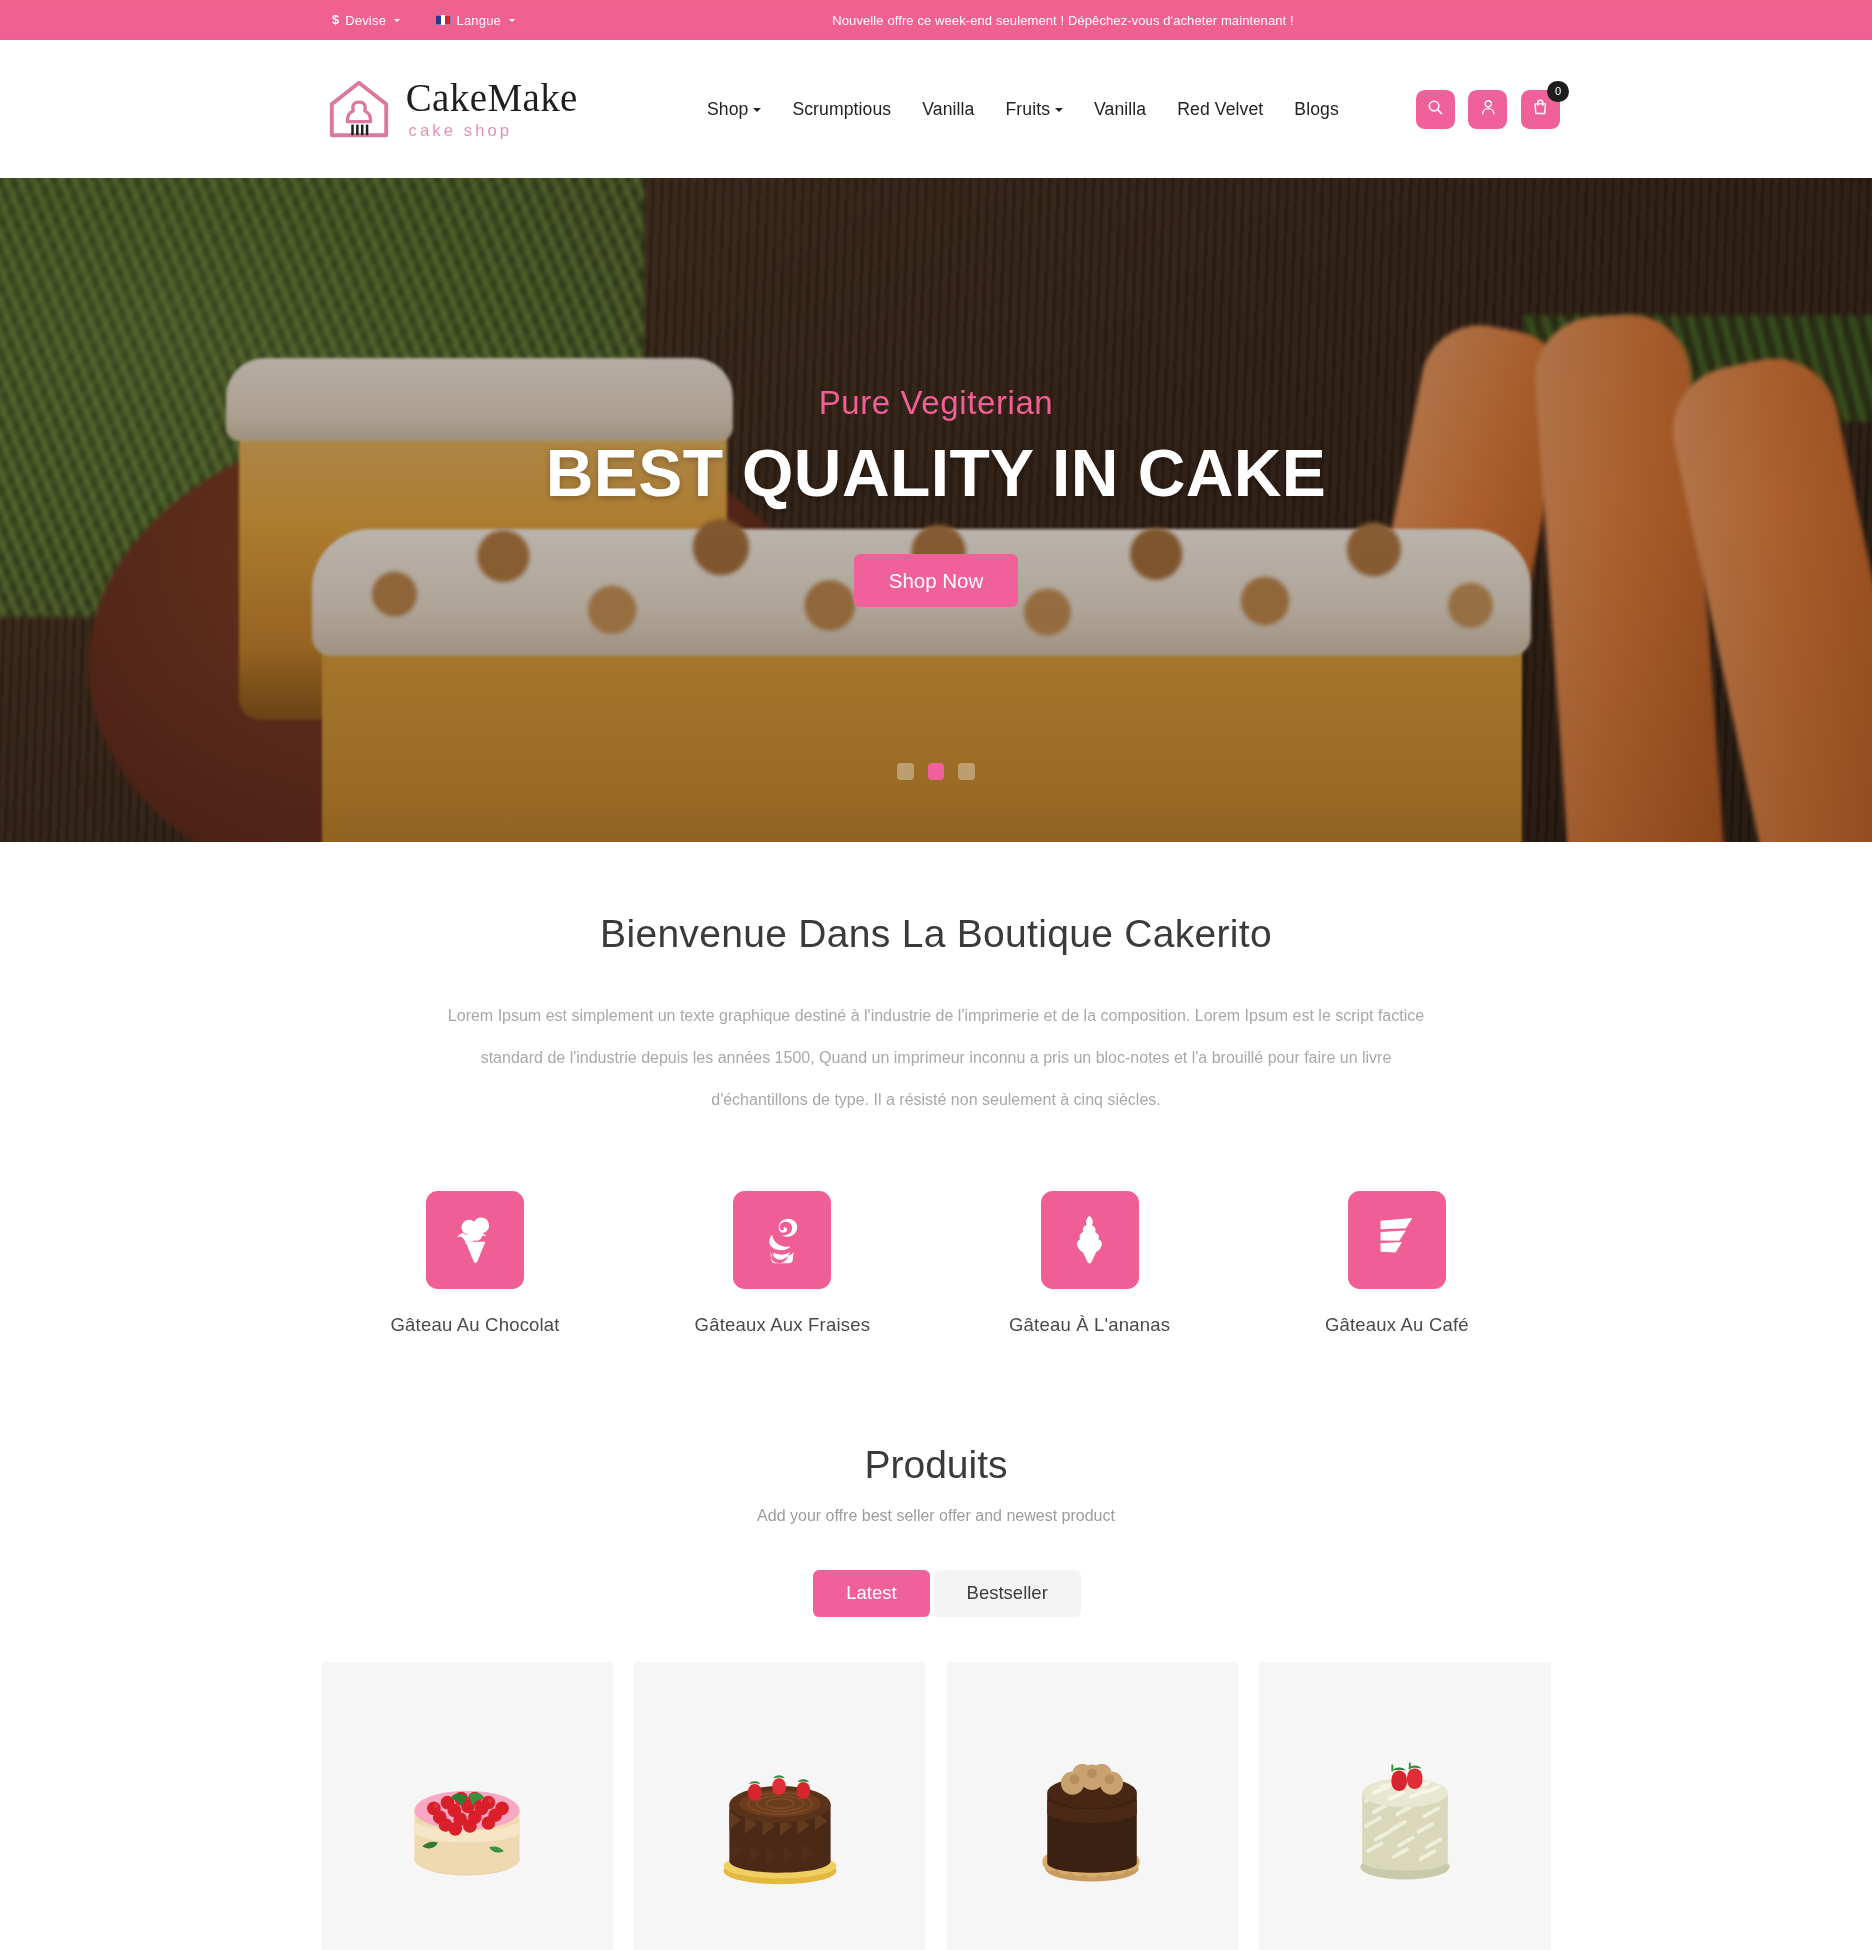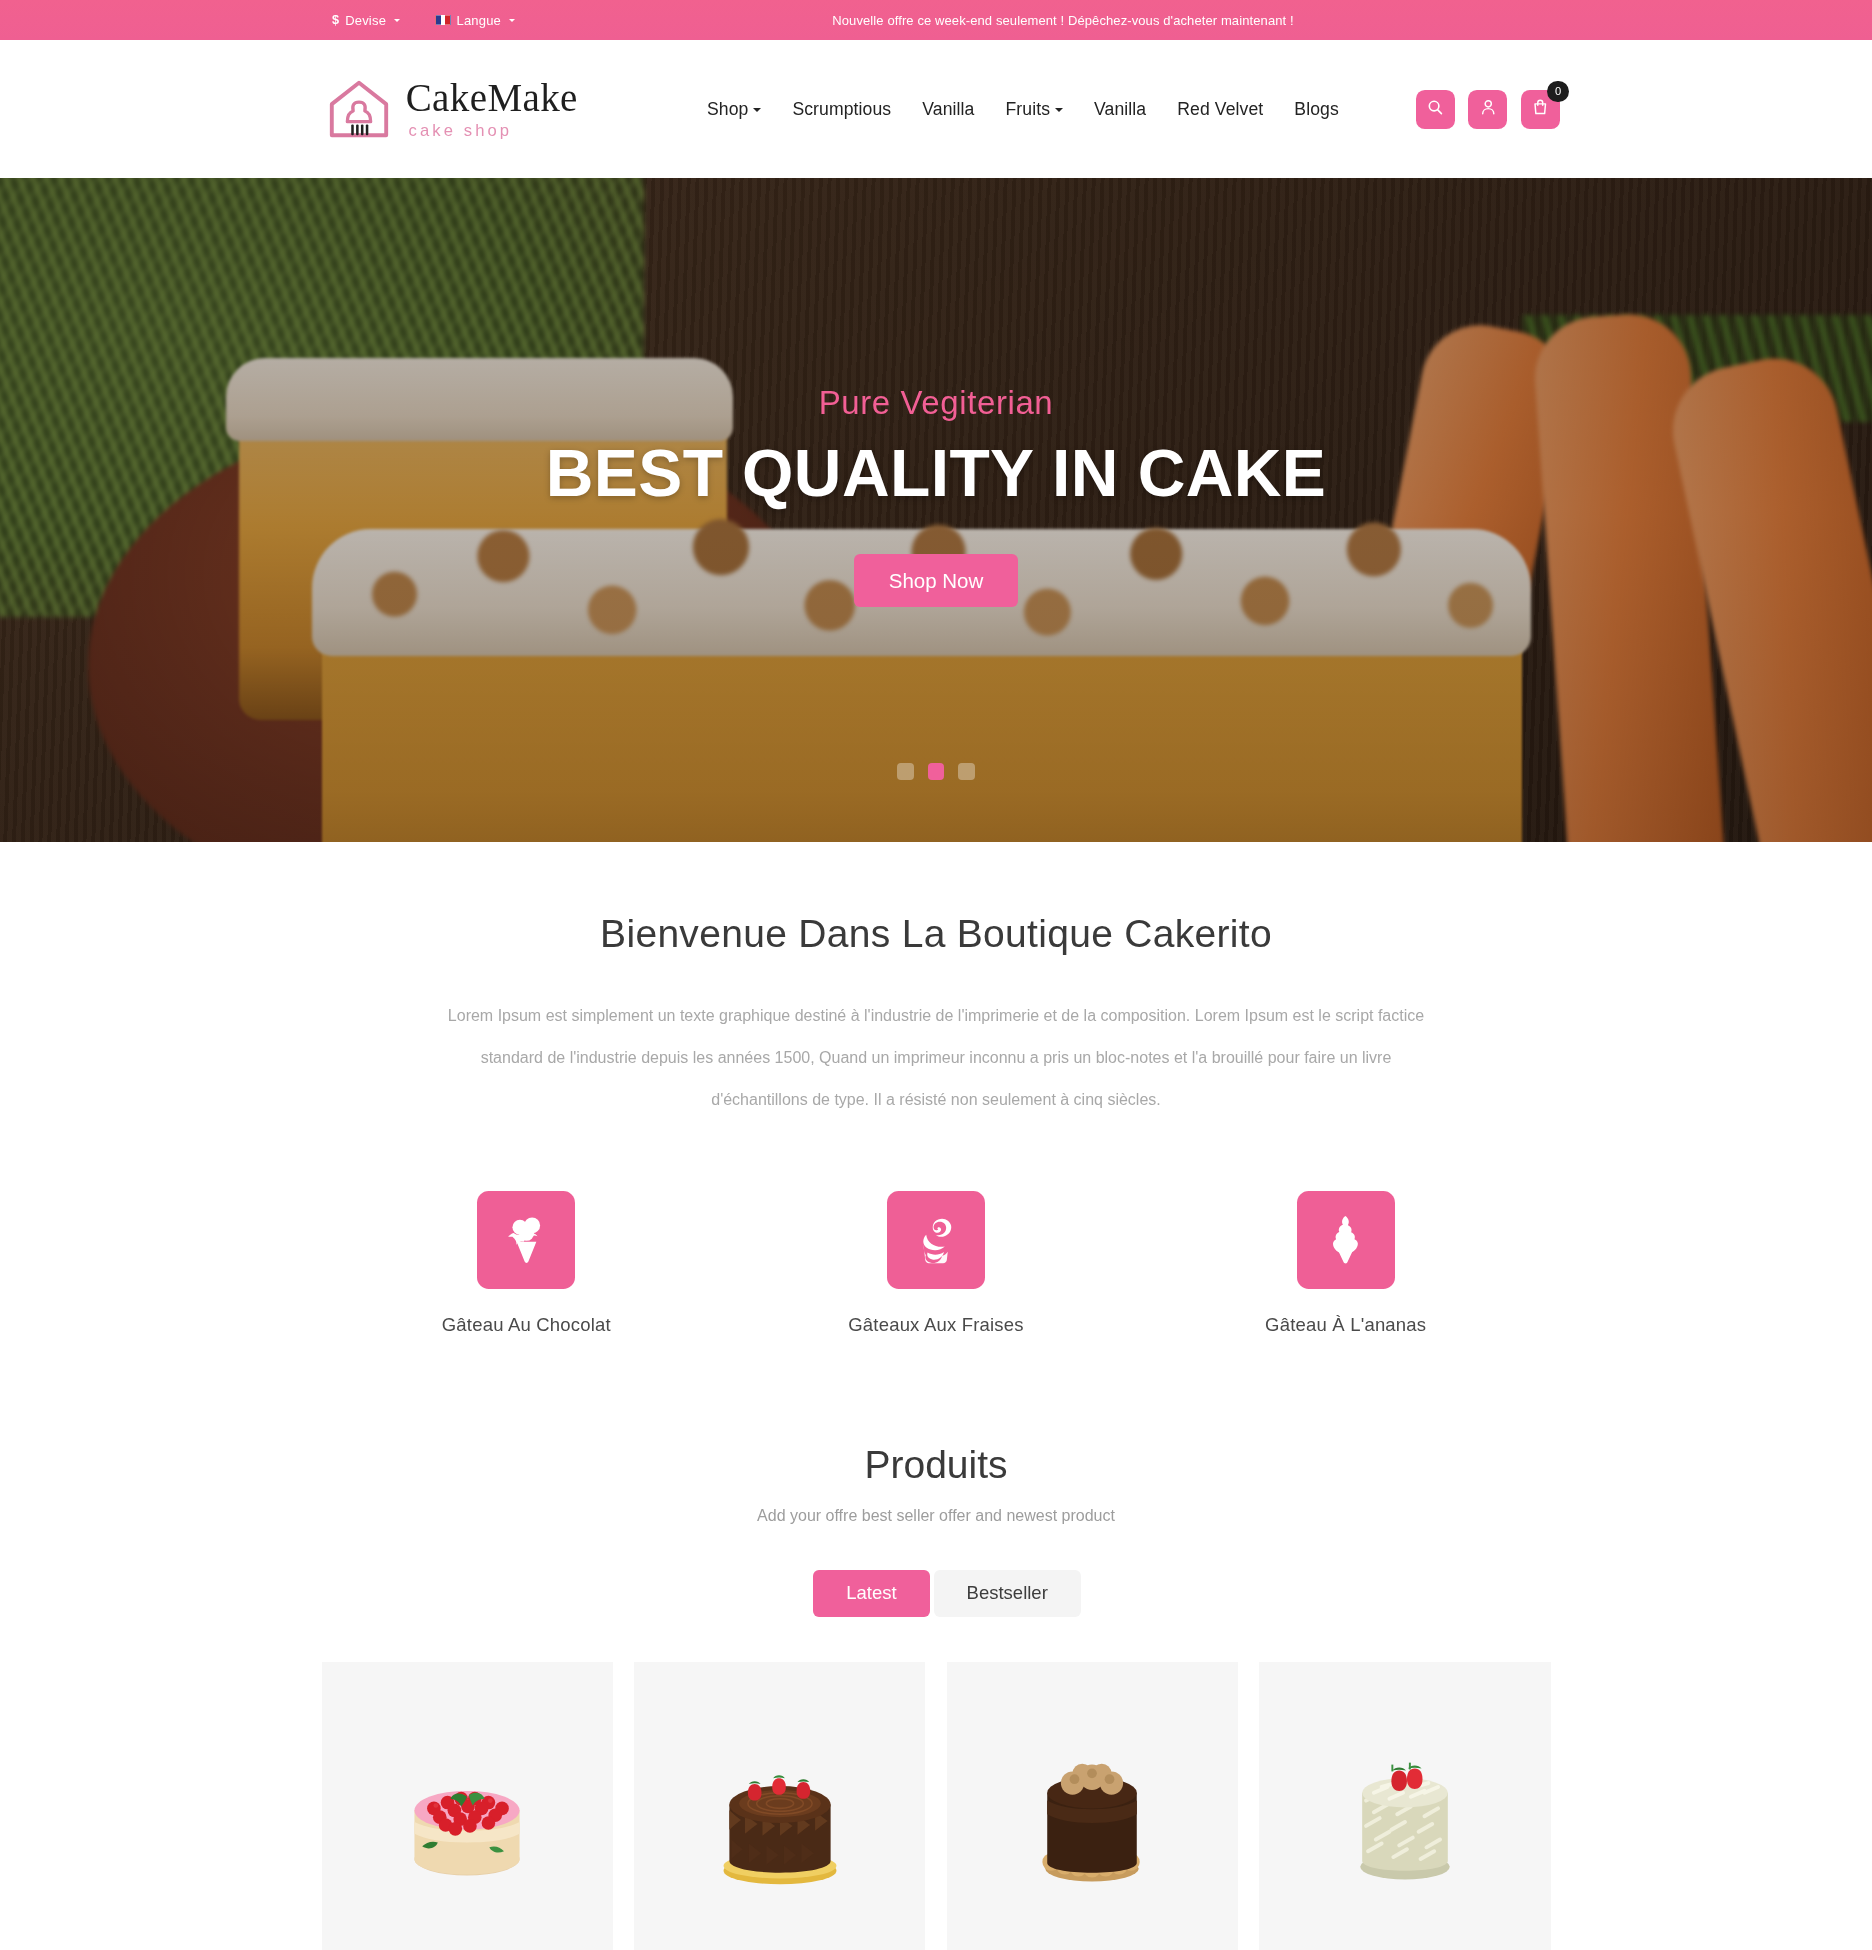--- a/index.html
+++ b/index.html
@@ -541,20 +541,32 @@
       <span>
         <svg viewBox="0 0 48 56" width="45" height="53" fill="#ffffff">
           <path d="M24 4c-3.5 2.3-4.6 6-2.8 9.3-3.6 1.2-5.2 4.4-3.8 7.8-3.4 1.4-4.8 4.6-3.4 7.8-2.9 1.5-4 4.1-3 7 1.9 5.5 7.4 8.6 13.4 8.4 6.2-.2 11.2-3.7 12.6-9 .8-3-.6-5.5-3.4-6.6 1.2-3.2-.3-6.2-3.6-7.4 1.3-3.3-.2-6.3-3.5-7.5 2-3.2 1.1-6.9-2.5-9.8z"></path>
           <path d="M14.6 33.5h18.8c.9 0 1.5.9 1.1 1.7L26 53.4c-.8 1.7-3.2 1.7-4 0L13.5 35.2c-.4-.8.2-1.7 1.1-1.7z"></path>
         </svg>
       </span>
     </div>
     <div class="cat-label">Gâteau À L'ananas</div>
   </div>
 
+  <div class="cat">
+    <div class="cat-tile">
+      <span>
+        <svg viewBox="0 0 48 56" width="45" height="53" fill="#ffffff">
+          <path d="M7 9l34-3-7 11L7 18z"></path>
+          <path d="M7 21l27-1.6-7 11L7 30z"></path>
+          <path d="M7 33l23-1.2-7 11L7 42z"></path>
+        </svg>
+      </span>
+    </div>
+    <div class="cat-label">Gâteaux Au Café</div>
+  </div>
 
 </section>
 
 <section class="products">
   <h2>Produits</h2>
   <div class="sub">Add your offre best seller offer and newest product</div>
 
   <div class="tabs">
     <button class="tab active">Latest</button>
     <button class="tab">Bestseller</button>

